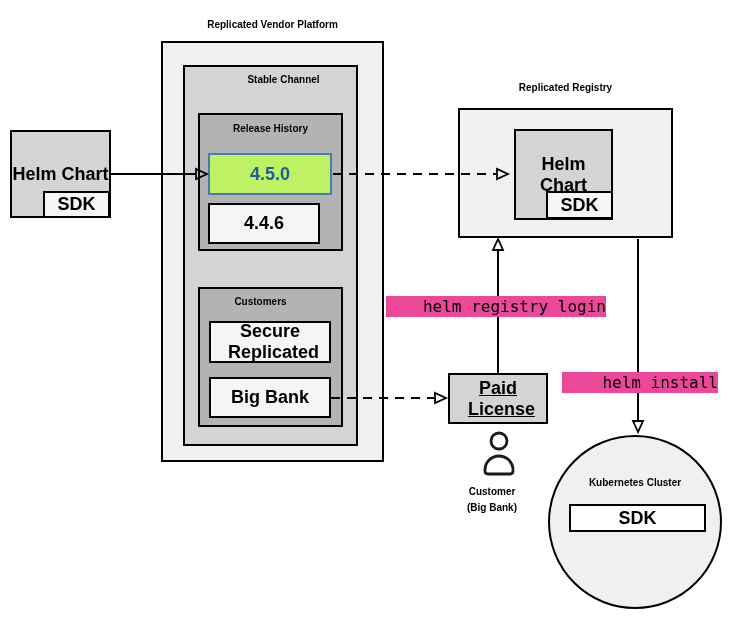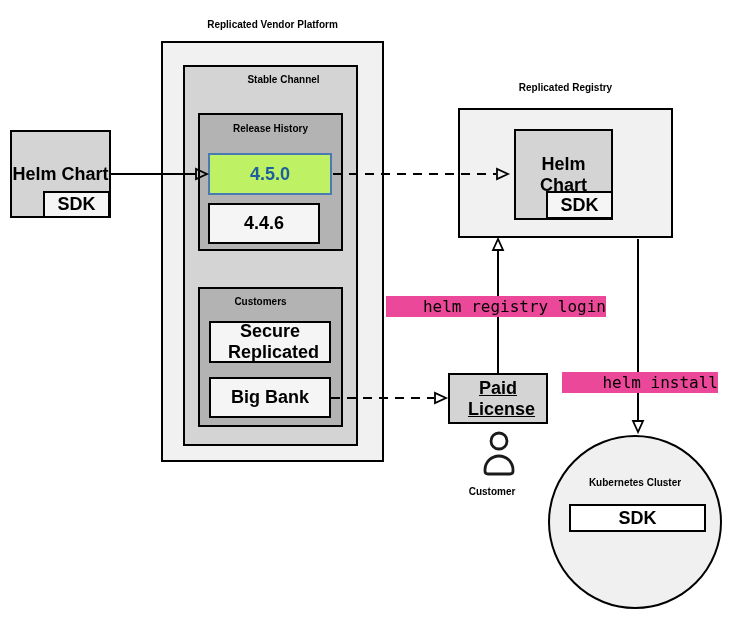--- a/index.html
+++ b/index.html
@@ -144,20 +144,21 @@
   </div>
   <div class="box fill-off center-flex reg-sdk">
     <span>SDK</span>
   </div>
 
   <div class="box fill-mid center-flex paid">
     <span class="wrap-60">Paid License</span>
   </div>
   <div class="lbl cust-lbl">
     <div>Customer</div>
+    <div>(Big Bank)</div>
   </div>
 
   <div class="box k8s-circle"></div>
   <div class="lbl k8s-title">Kubernetes Cluster</div>
   <div class="box fill-white center-flex k8s-sdk">
     <span>SDK</span>
   </div>
 
   <div class="cmd cmd-login">helm registry login</div>
   <div class="cmd cmd-install">helm install</div>

